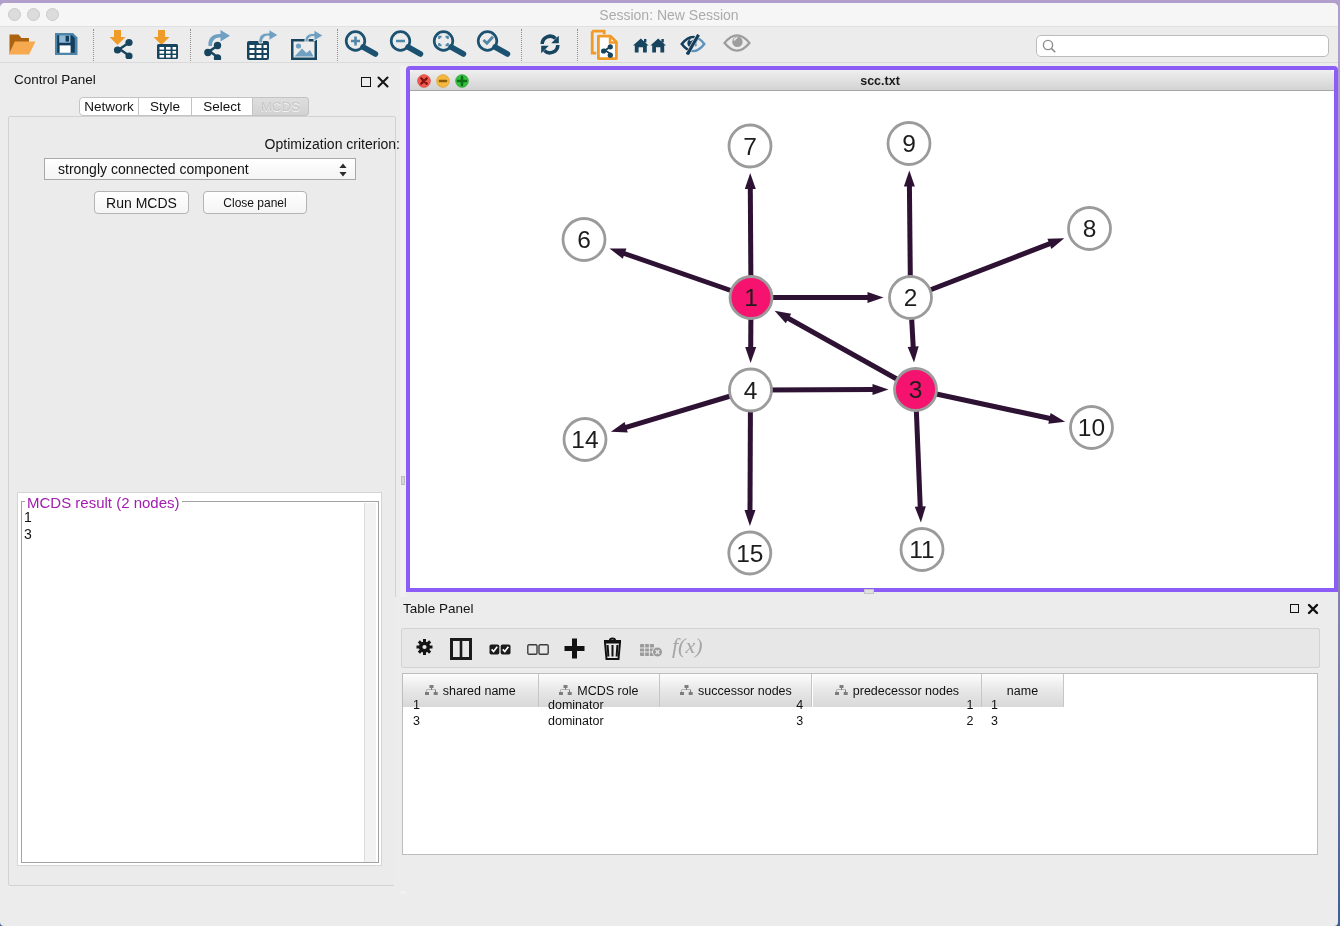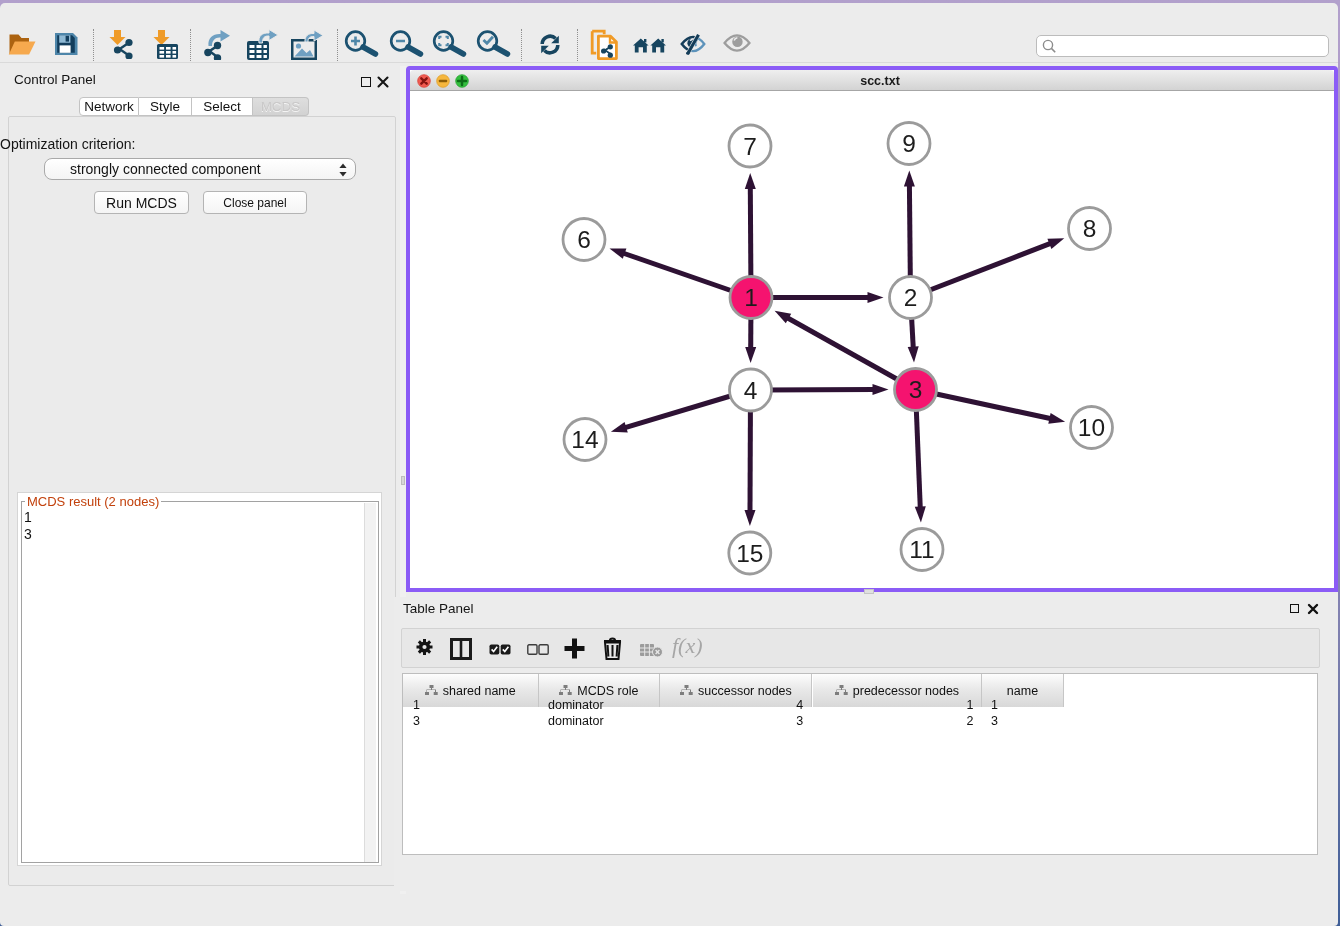--- a/index.html
+++ b/index.html
@@ -25,20 +25,26 @@
 .th{position:absolute;top:0;height:33px;background:linear-gradient(180deg,#fdfdfd,#e9e9e9 45%,#d8d8d8);border-right:1px solid #c6c6c6;display:flex;align-items:center;justify-content:center;font-size:12.5px;color:#111}
 .td{position:absolute;font-size:12.5px;color:#111;height:16px;line-height:16px}
 #statusbar{position:absolute;left:0;top:888px;width:100%;height:35px;background:#ececec;border-top:1px solid #c8c8c8}
 .btn{background:linear-gradient(180deg,#ffffff,#f4f4f4);border:1px solid #b4b4b4;border-radius:4px;display:flex;align-items:center;justify-content:center;font-size:13.5px;color:#111}
 .navy{fill:#17455f}
 .lblue{fill:#6fa0c2}
 .orange{fill:#ef9b28}
 </style></head>
 <body>
 <div id="win">
+<div id="titlebar">
+  <div class="tl" style="left:8px"></div>
+  <div class="tl" style="left:27px"></div>
+  <div class="tl" style="left:46px"></div>
+  <div id="title">Session: New Session</div>
+</div>
 <div id="toolbar">
 
   <svg class="abs" style="left:8px;top:6px" width="28" height="23" viewBox="0 0 28 23">
     <path d="M1.5 1.5 h9 l3 3.5 h7.5 v5.5 H7.5 l-6 11 z" fill="#ac6310"></path>
     <path d="M6.8 8.5 h20.7 l-6.4 13 H0.8 z" fill="#f6a94e"></path>
   </svg>
 
   <svg class="abs" style="left:53px;top:4px" width="26" height="26" viewBox="0 0 26 26">
     <path d="M2 2 h18 l4.5 4.5 V24 H2 z" fill="#4e86aa"></path>
     <path d="M4.2 4.2 h14.9 l2.7 2.7 V21.8 H4.2 z" fill="#123d5c"></path>
@@ -217,32 +223,32 @@
   <svg class="abs" style="left:377px;top:10px" width="12" height="12" viewBox="0 0 12 12">
         <path d="M1.5 1.5 L10.5 10.5 M10.5 1.5 L1.5 10.5" stroke="#151515" stroke-width="2.1" stroke-linecap="round"></path>
       </svg>
   <div class="tabstrip" style="left:79px;top:31px;height:19px">
     <div class="tab" style="width:60px">Network</div>
     <div class="tab" style="width:53px">Style</div>
     <div class="tab" style="width:61px">Select</div>
     <div class="tab gray" style="width:56px">MCDS</div>
   </div>
   <div id="ctrlpane"></div>
-  <div class="abs" style="left:0;top:70px;width:400px;text-align:left;font-size:14px;color:#141414">Optimization criterion:</div>
-  <div class="abs btn" style="left:44px;top:92px;width:312px;height:22px;border-radius:8px;justify-content:flex-start;padding-left:25px;border-color:#a9a9a9;font-size:14px">strongly connected component
+  <div class="abs" style="left:0;top:70px;width:400px;text-align:right;font-size:14px;color:#141414">Optimization criterion:</div>
+  <div class="abs btn" style="left:44px;top:92px;width:312px;height:22px;border-radius:0;justify-content:flex-start;padding-left:13px;border-color:#a9a9a9;font-size:14px">strongly connected component
     <svg class="abs" style="right:7px;top:4px" width="10" height="14" viewBox="0 0 10 14">
           <path d="M5 0.5 L8.6 5 H1.4 z" fill="#2c2c2c"></path>
           <path d="M5 13.5 L8.6 9 H1.4 z" fill="#2c2c2c"></path>
         </svg>
   </div>
   <div class="abs btn" style="left:94px;top:125px;width:95px;height:23px;font-size:14px">Run MCDS</div>
   <div class="abs btn" style="left:203px;top:125px;width:104px;height:23px;font-size:12px">Close panel</div>
   <div class="abs" style="left:17px;top:426px;width:365px;height:374px;background:#fff;border:1px solid #d5d5d5">
     <div class="abs" style="left:3px;top:8px;width:358px;height:362px;border:1px solid #a2a2a2"></div>
-    <div class="abs" style="left:7px;top:1px;background:#fff;padding:0 2px;font-size:13px;color:#c2410c">MCDS result (2 nodes)</div>
+    <div class="abs" style="left:7px;top:1px;background:#fff;padding:0 2px;font-size:15px;color:#a21caf">MCDS result (2 nodes)</div>
     <div class="abs" style="left:6px;top:16px;font-size:14px;color:#111;line-height:16.5px">1<br>3</div>
     <div class="abs" style="left:346px;top:9.5px;width:12px;height:359px;background:#f2f2f2;border-left:1px solid #dcdcdc"></div>
   </div>
 </div>
 
 <div class="abs" style="left:400px;top:63px;width:6px;height:828px;background:#f0f0f0"></div>
 <div class="abs" style="left:401px;top:473px;width:4px;height:9px;background:#d7d7d7;border:1px solid #bdbdbd"></div>
 <div id="netwin">
   <div id="nettitle">
     <svg class="abs" style="left:7px;top:4px" width="58" height="14" viewBox="0 0 58 14">

